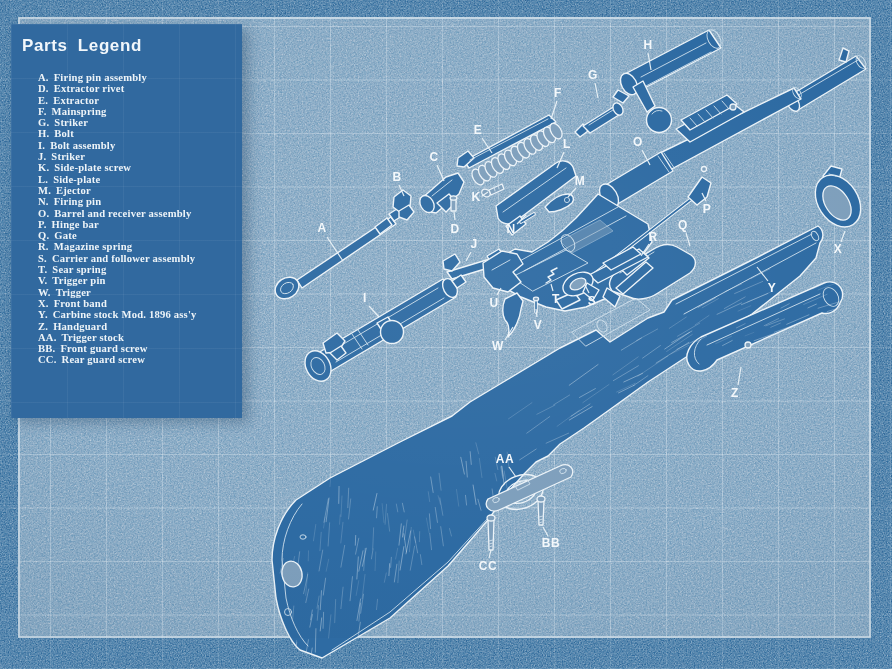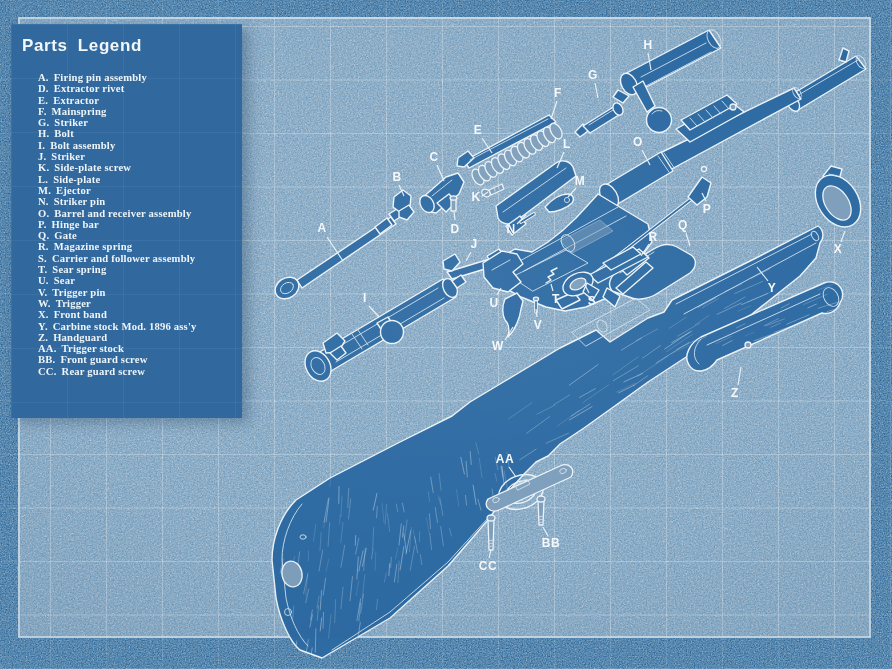--- a/index.html
+++ b/index.html
@@ -631,28 +631,27 @@
         <li><span class="lk">D.</span><span class="lt">Extractor rivet</span></li>
         <li><span class="lk">E.</span><span class="lt">Extractor</span></li>
         <li><span class="lk">F.</span><span class="lt">Mainspring</span></li>
         <li><span class="lk">G.</span><span class="lt">Striker</span></li>
         <li><span class="lk">H.</span><span class="lt">Bolt</span></li>
         <li><span class="lk">I.</span><span class="lt">Bolt assembly</span></li>
         <li><span class="lk">J.</span><span class="lt">Striker</span></li>
         <li><span class="lk">K.</span><span class="lt">Side-plate screw</span></li>
         <li><span class="lk">L.</span><span class="lt">Side-plate</span></li>
         <li><span class="lk">M.</span><span class="lt">Ejector</span></li>
-        <li><span class="lk">N.</span><span class="lt">Striker pin</span></li>
+        <li><span class="lk">N.</span><span class="lt">Firing pin</span></li>
         <li><span class="lk">O.</span><span class="lt">Barrel and receiver assembly</span></li>
         <li><span class="lk">P.</span><span class="lt">Hinge bar</span></li>
         <li><span class="lk">Q.</span><span class="lt">Gate</span></li>
         <li><span class="lk">R.</span><span class="lt">Magazine spring</span></li>
         <li><span class="lk">S.</span><span class="lt">Carrier and follower assembly</span></li>
         <li><span class="lk">T.</span><span class="lt">Sear spring</span></li>
-        <li><span class="lk">U.</span><span class="lt">Sear</span></li>
         <li><span class="lk">V.</span><span class="lt">Trigger pin</span></li>
         <li><span class="lk">W.</span><span class="lt">Trigger</span></li>
         <li><span class="lk">X.</span><span class="lt">Front band</span></li>
         <li><span class="lk">Y.</span><span class="lt">Carbine stock Mod. 1896 ass'y</span></li>
         <li><span class="lk">Z.</span><span class="lt">Handguard</span></li>
         <li><span class="lk">AA.</span><span class="lt">Trigger stock</span></li>
         <li><span class="lk">BB.</span><span class="lt">Front guard screw</span></li>
         <li><span class="lk">CC.</span><span class="lt">Rear guard screw</span></li>
       </ul>
 </div>

